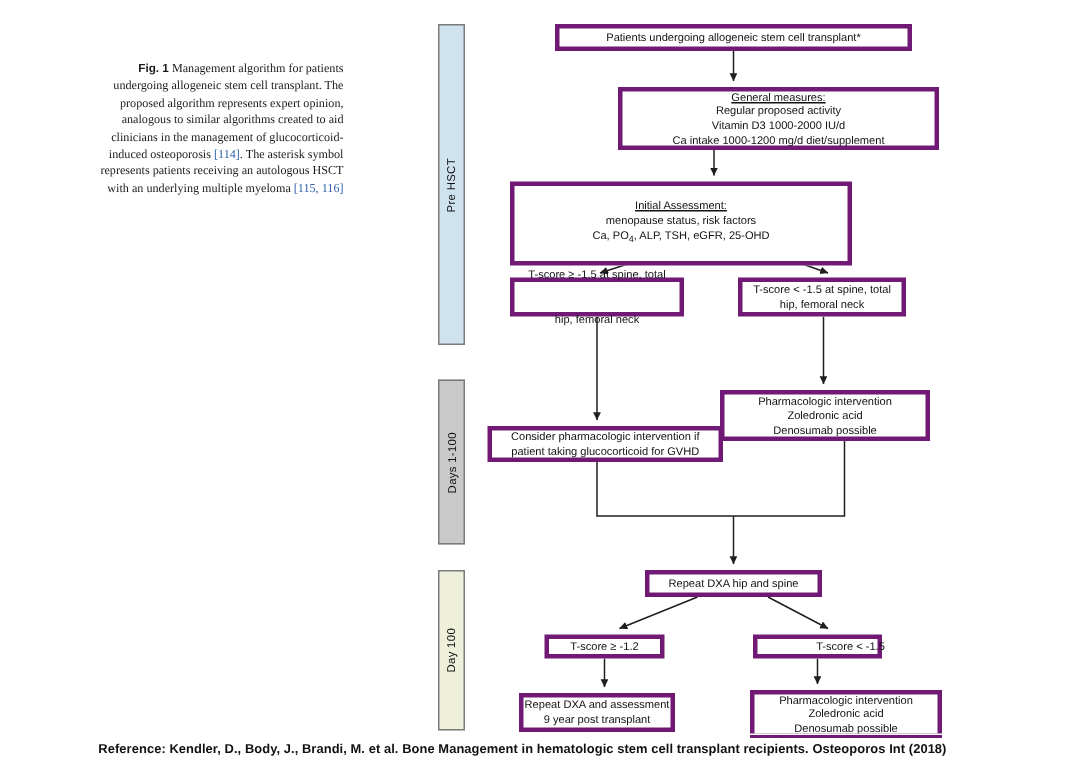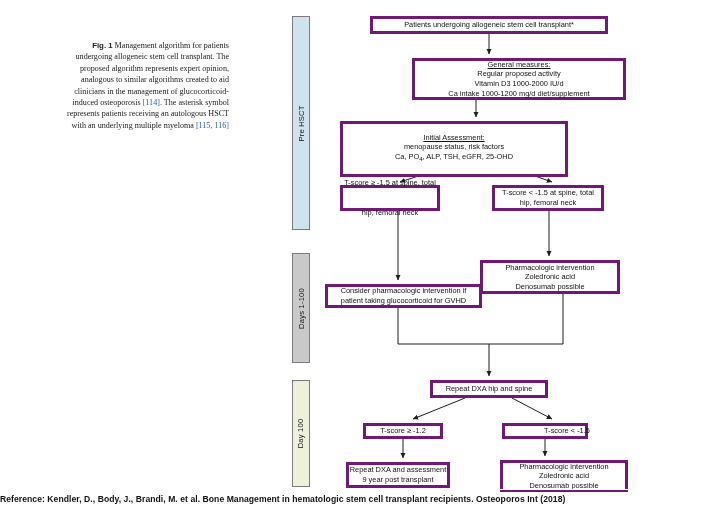--- a/index.html
+++ b/index.html
@@ -66,37 +66,37 @@
     color:#111;
     padding:2px 4px;
   }
   .node .hdr{text-decoration:underline;}
   .node .ln{white-space:nowrap;}
 
   
   #n-top       {left:370px;top:16px;  width:238px;height:18px;}
   #n-general   {left:368px;top:58px;  width:214px;height:42px;margin-left:44px;}
   #n-initial   {left:340px;top:121px; width:228px;height:56px;}
-  #n-tleft     {left:340px;top:185px; width:100px;height:26px;gap:20px;}
+  #n-tleft     {left:340px;top:185px; width:116px;height:26px;gap:20px;}
   #n-tright    {left:492px;top:185px; width:112px;height:26px;}
   #n-pharm1    {left:480px;top:260px; width:140px;height:34px;}
   #n-consider  {left:325px;top:284px; width:157px;height:24px;}
   #n-repeatdxa {left:430px;top:380px; width:118px;height:18px;}
   #n-tleft2    {left:363px;top:423px; width:80px;height:16px;}
   #n-tright2   {left:502px;top:423px; width:86px;height:16px;padding-left:48px;}
   #n-final-l   {left:346px;top:462px; width:104px;height:26px;}
   #n-final-r   {left:500px;top:460px; width:128px;height:32px;}
 
   
   #wires{position:absolute;left:0;top:0;width:720px;height:513px;pointer-events:none;}
 
   
   .sourceline{
-    position:absolute;left:0;top:494px;width:720px;
-    text-align:left;
+    position:absolute;left:0;top:494px;width:631px;
+    text-align:right;
     font-size:8.6px;font-weight:bold;
     color:#111;
     letter-spacing:.05px;
   }
   .sep{
     position:absolute;left:0;top:489px;width:720px;height:1px;background:#ffffff;
   }
   sub{font-size:6px;}
 </style>
 </head>

